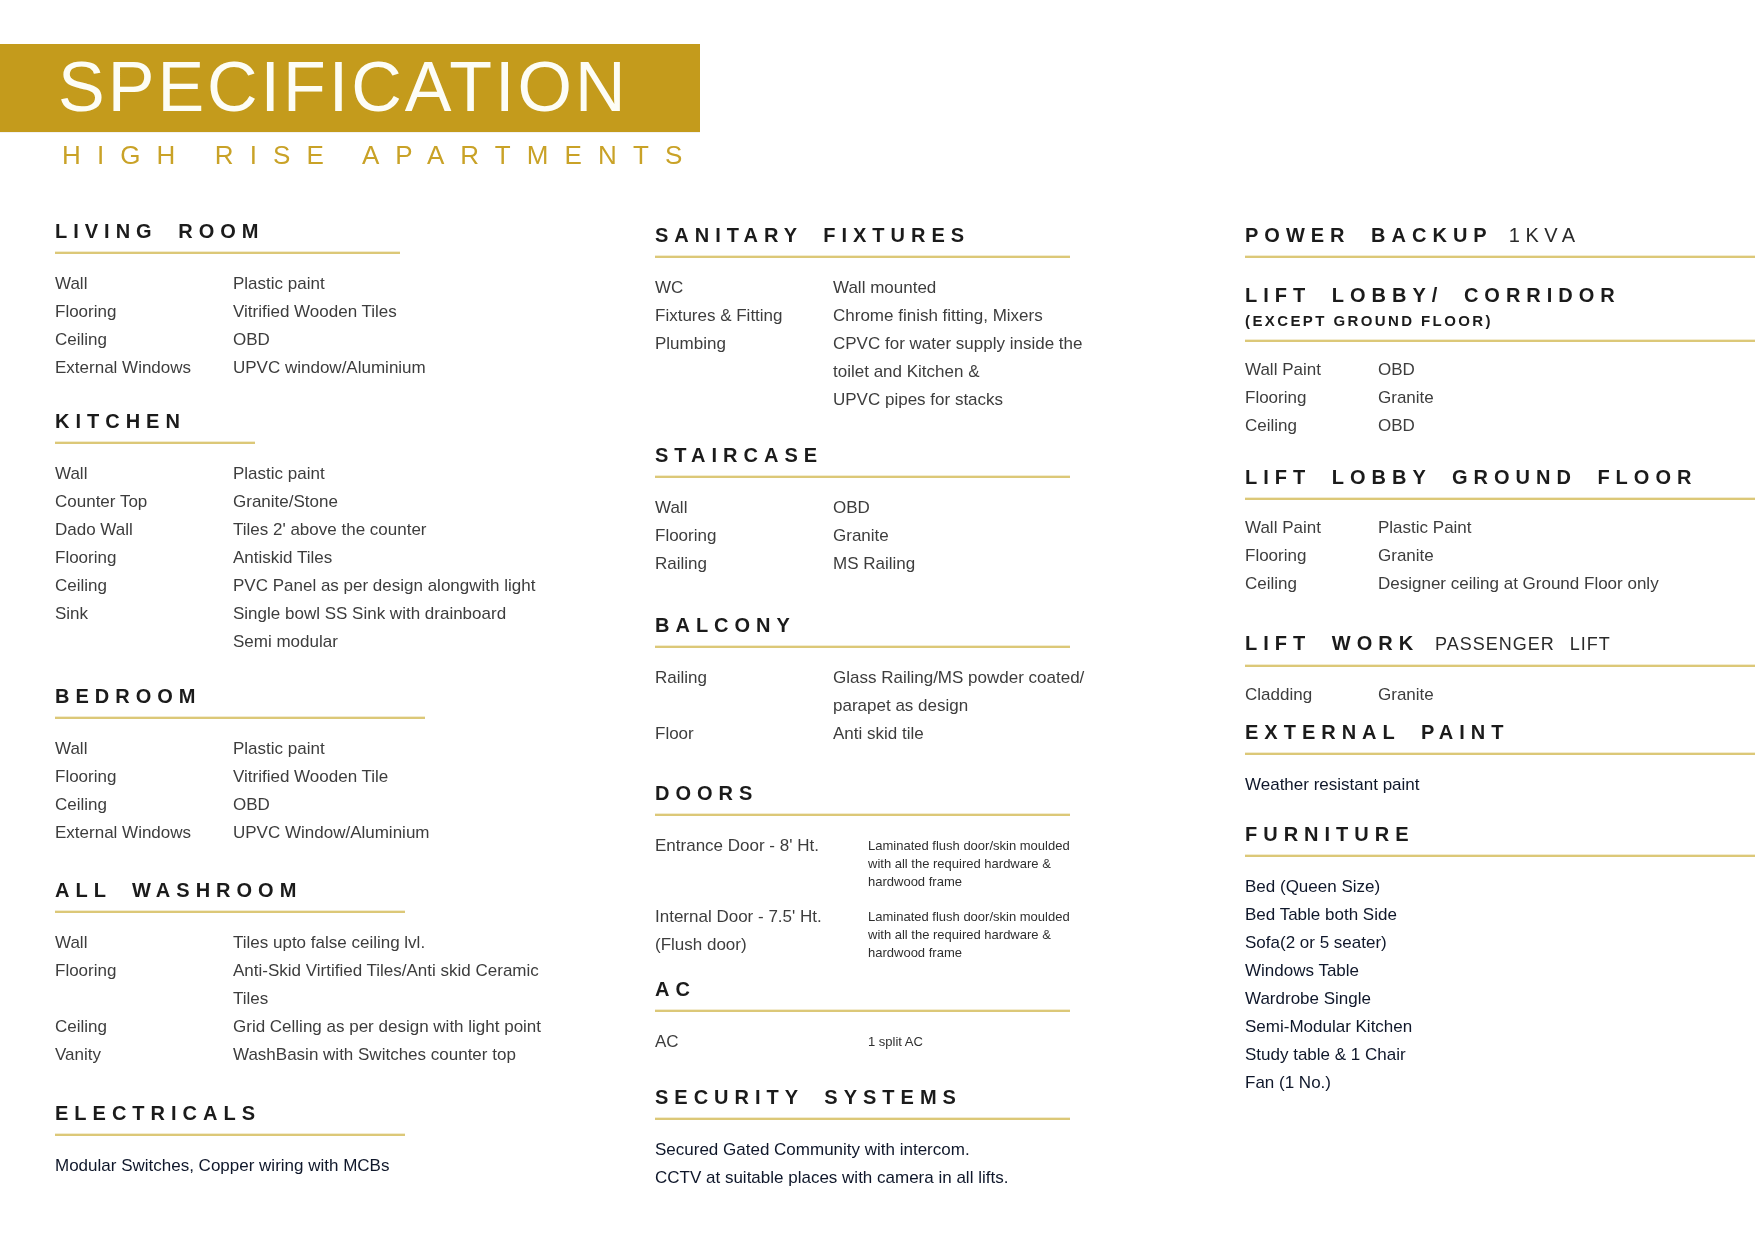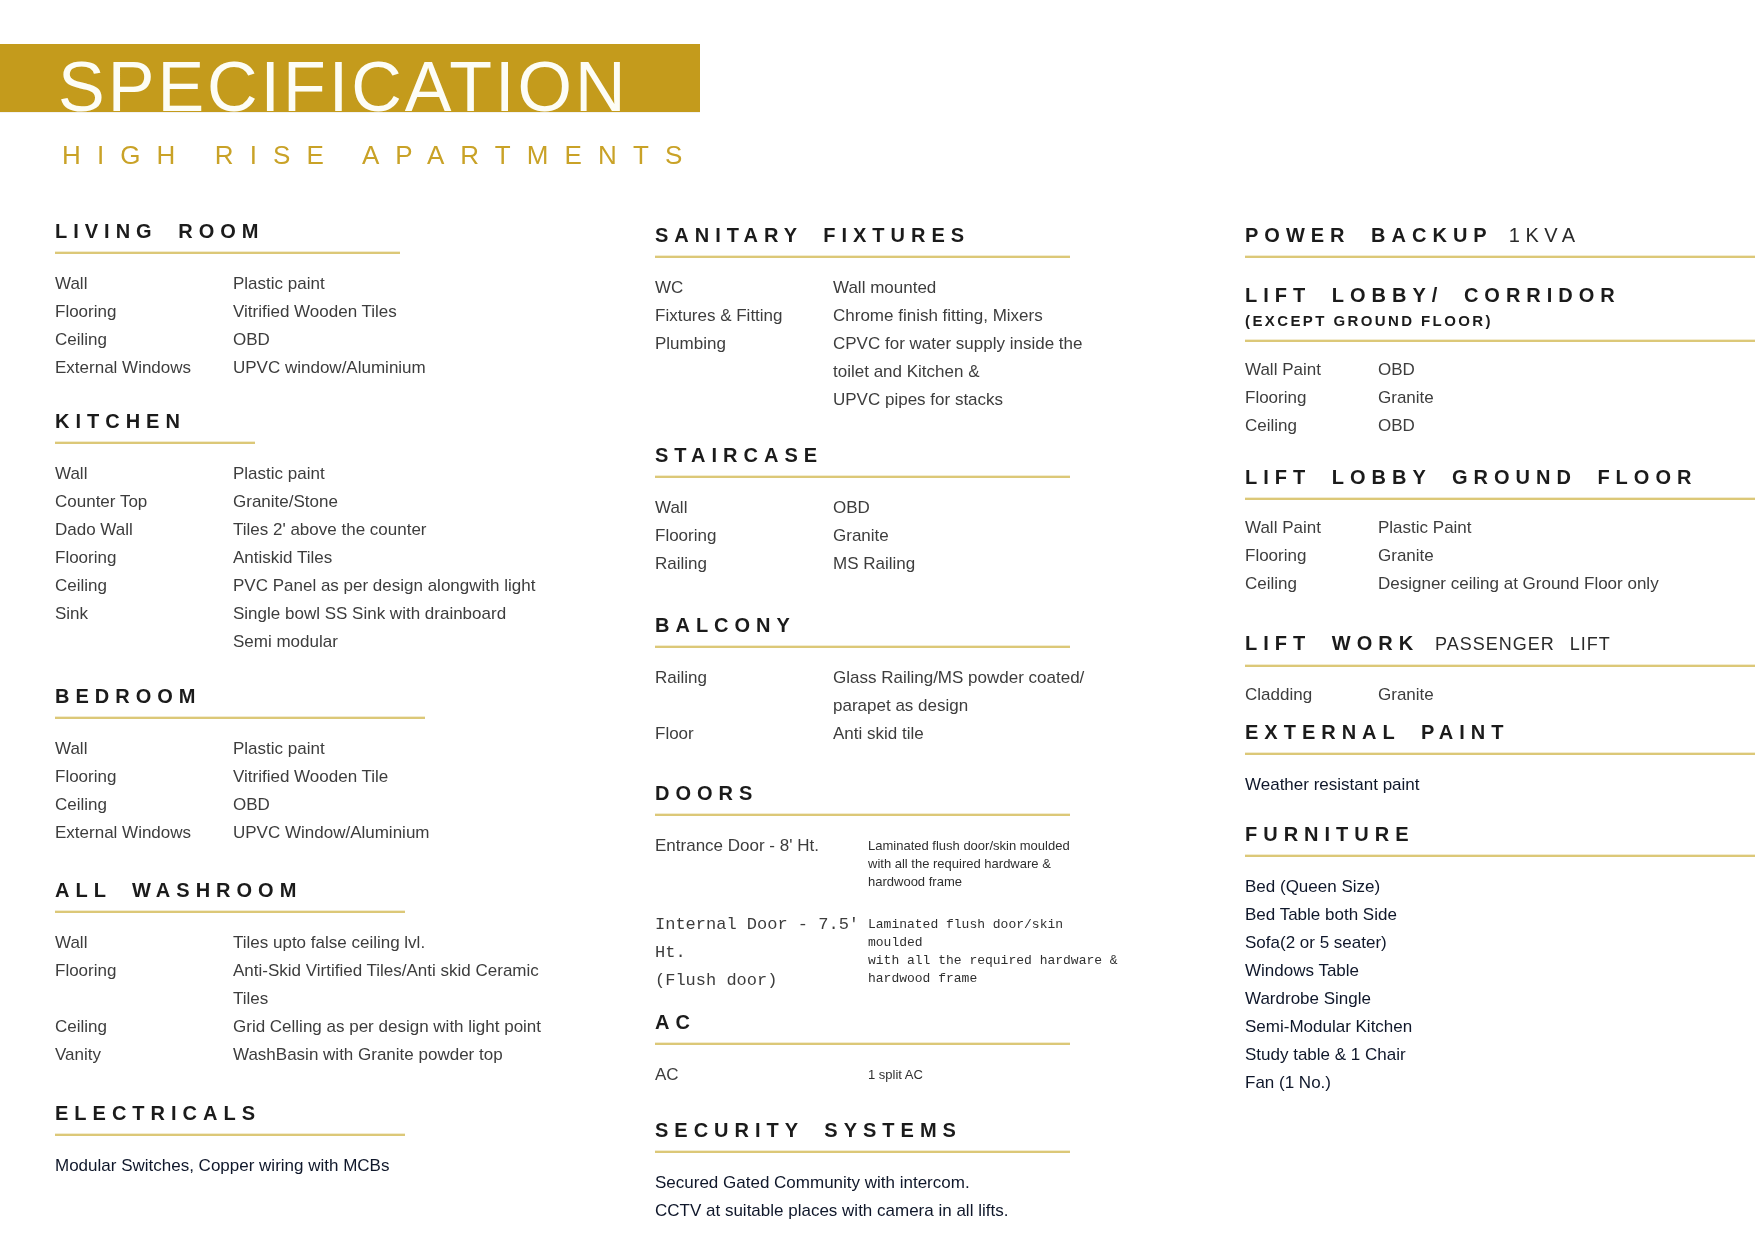--- a/index.html
+++ b/index.html
@@ -6,21 +6,21 @@
   .page{
     position:relative;
     width:1755px;height:1240px;
     background:#ffffff;
     font-family:"Liberation Sans", sans-serif;
     color:var(--body-text,#3f3f3f);
     overflow:hidden;
   }
   
   .banner{
-    position:absolute;left:0;top:44px;width:700px;height:68px;
+    position:absolute;left:0;top:44px;width:700px;height:88px;
     background:var(--banner-gold,#c49b1c);
     box-shadow:0 1px 0 rgba(0,0,0,.05);
   }
   .banner h1{
     margin:0;padding:0 0 0 58px;
     font-size:70px;line-height:86px;font-weight:400;
     letter-spacing:3px;color:#fdfdf6;white-space:nowrap;
   }
   .subtitle{
     position:absolute;left:62px;top:140px;
@@ -60,21 +60,21 @@
   .col-right .rule{width:100%;}
 
   .rows{margin-top:16px;}
   .col-right .rows{margin-top:14px;}
   .row{display:flex;align-items:flex-start;}
   .label{flex:0 0 178px;font-size:17px;line-height:28px;color:#3d3d3d;white-space:pre-line;}
   .col-right .label{flex:0 0 133px;}
   .value{flex:1;font-size:17px;line-height:28px;color:#3d3d3d;white-space:pre-line;}
   .row.small .label{flex:0 0 213px;}
   .row.small .value{font-size:13px;line-height:18px;padding-top:5px;color:#2f2f2f;}
-  [data-name="section-doors"] .row + .row{margin-top:20px;font-family:Liberation Mono, monospace;}
+  [data-name="section-doors"] .row + .row{margin-top:12px;}
 
   .lines{margin-top:16px;}
   .line{font-size:17px;line-height:28px;color:#0f172a;}
 
   
   [data-name="section-living-room"]{margin-bottom:26px;}
   [data-name="section-kitchen"]{margin-bottom:27px;}
   [data-name="section-bedroom"]{margin-bottom:30px;}
   [data-name="section-all-washroom"]{margin-bottom:31px;}
   [data-name="section-sanitary-fixtures"]{margin-bottom:28px;}
@@ -187,21 +187,21 @@
               <span class="label" data-name="spec-label">Flooring</span>
               <span class="value" data-name="spec-value">Anti-Skid Virtified Tiles/Anti skid Ceramic
 Tiles</span>
             </div>
             <div class="row" data-name="spec-row">
               <span class="label" data-name="spec-label">Ceiling</span>
               <span class="value" data-name="spec-value">Grid Celling as per design with light point</span>
             </div>
             <div class="row" data-name="spec-row">
               <span class="label" data-name="spec-label">Vanity</span>
-              <span class="value" data-name="spec-value">WashBasin with Granite powder top</span>
+              <span class="value" data-name="spec-value">WashBasin with Switches counter top</span>
             </div>
           </div>
         </section>
         <section class="spec-section" data-name="section-electricals">
           <h2 class="heading" data-name="section-heading"><span class="h-main" data-name="section-heading-text">ELECTRICALS</span></h2>
           <div class="rule" data-name="gold-rule"></div>
           <div class="lines" data-name="spec-lines">
             <div class="line" data-name="spec-line">Modular Switches, Copper wiring with MCBs</div>
           </div>
         </section>

